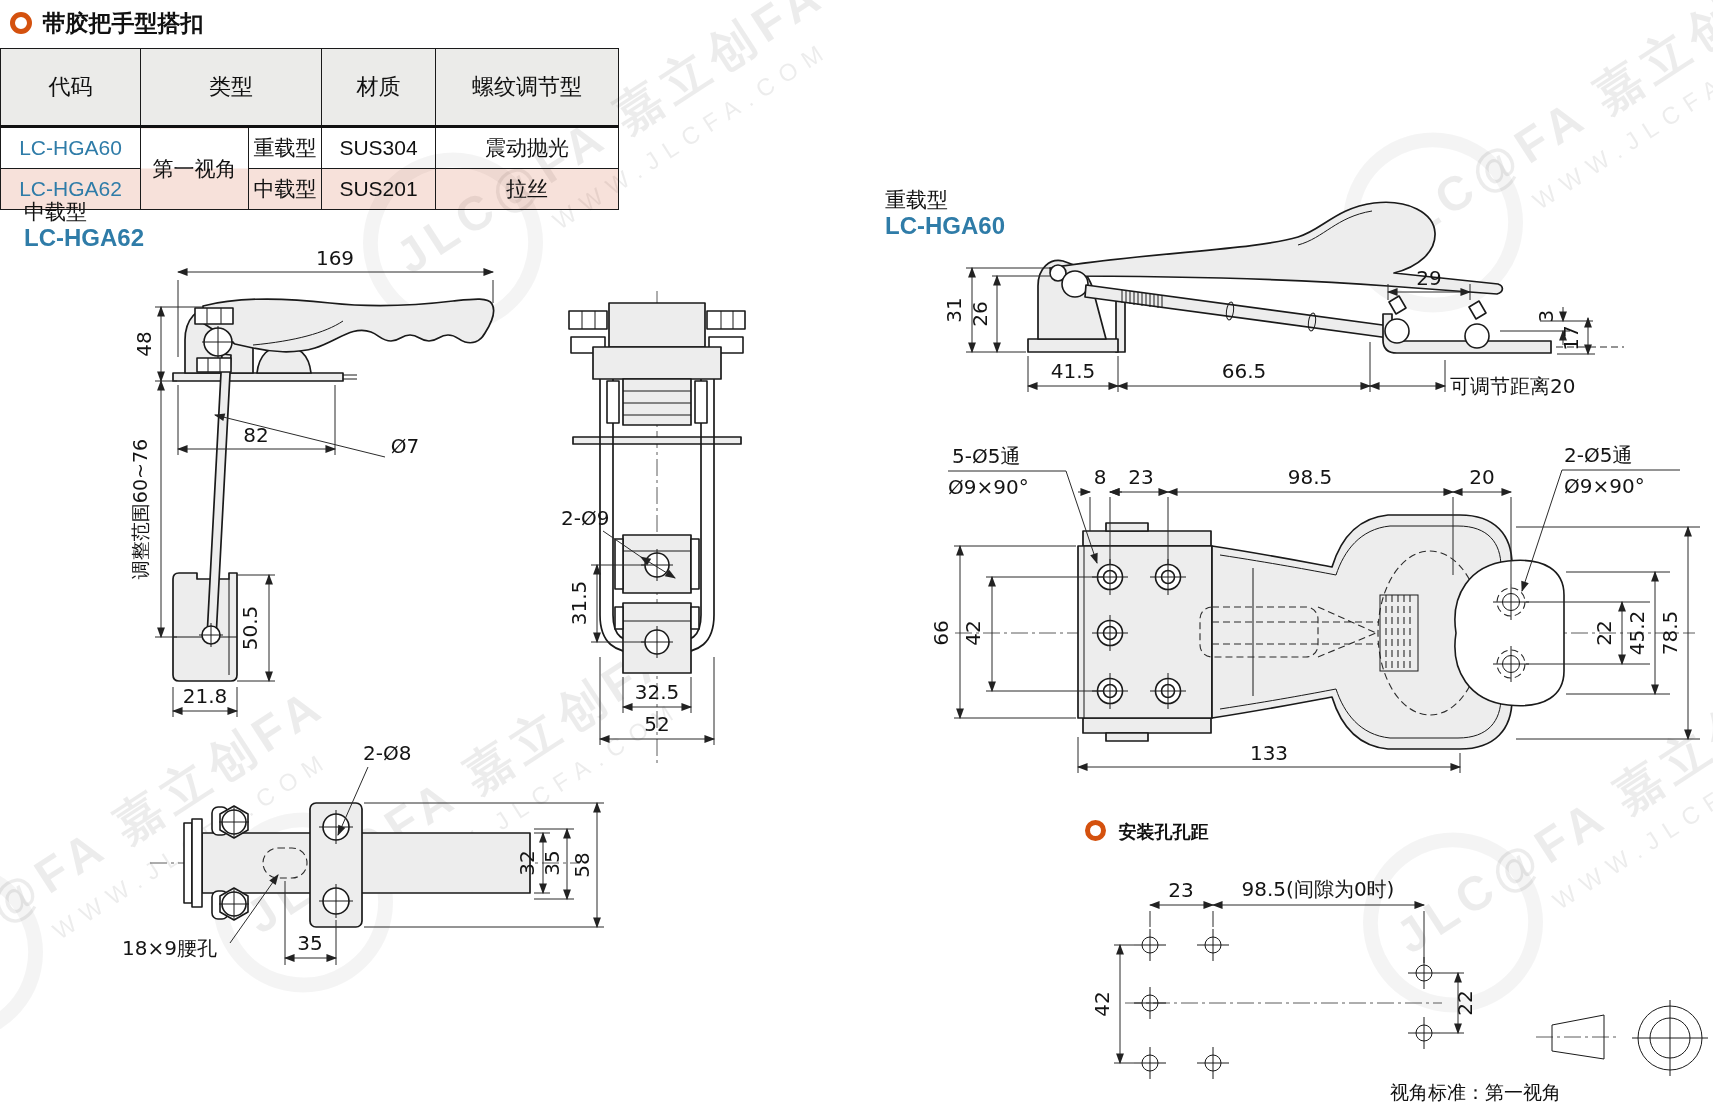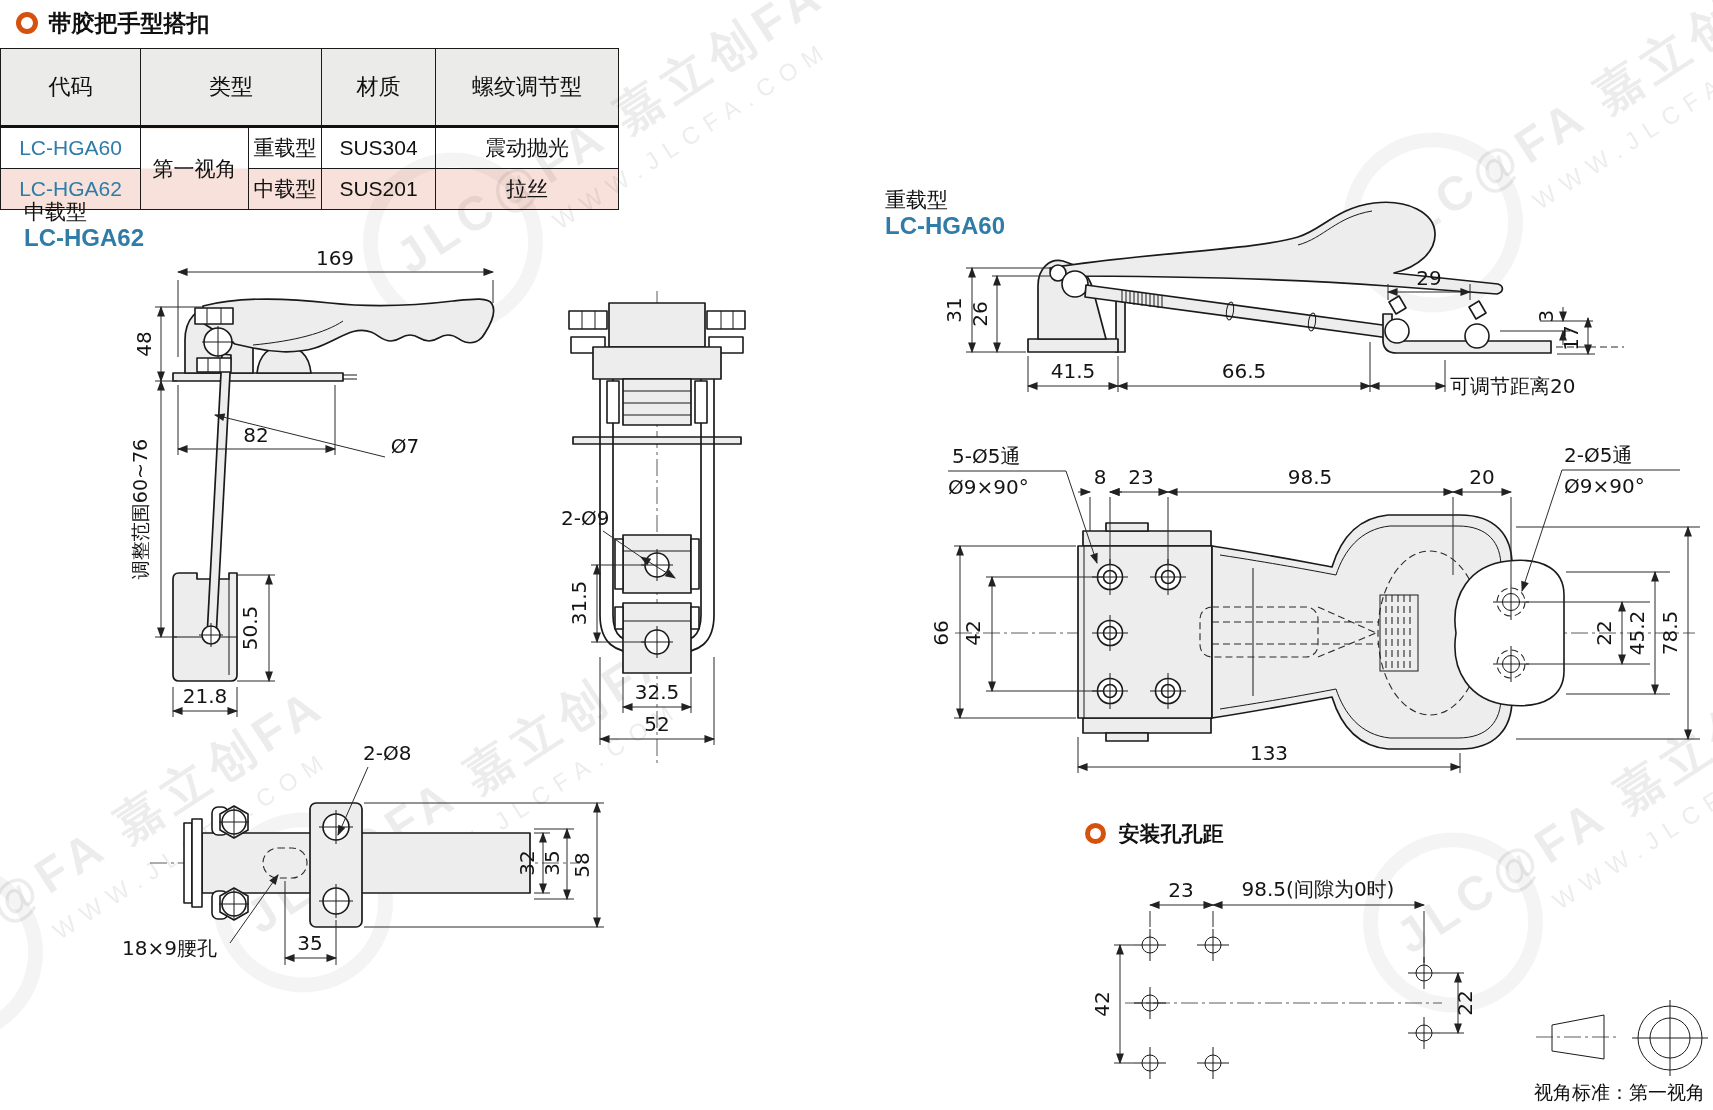--- a/index.html
+++ b/index.html
@@ -11,21 +11,21 @@
       pointer-events:none;white-space:nowrap;z-index:0;}
   .wm-line1{font-size:48px;font-weight:bold;letter-spacing:7px;}
   .wm-line2{font-size:24px;letter-spacing:9px;margin:6px 0 0 150px;}
   .wm-ring{position:absolute;left:-36px;top:-46px;width:150px;height:150px;
            border:15px solid rgba(0,0,0,0.045);border-radius:50%;}
   
   .ring{display:inline-block;width:12px;height:12px;border:5px solid #d4510e;border-radius:50%;}
   .page-title{font-size:23px;font-weight:bold;}
   .sub-label{font-size:21px;}
   .code-label{font-size:24px;font-weight:bold;color:#2f7ca8;}
-  .sec-title{font-size:21px;font-weight:bold;}
+  .sec-title{font-size:18px;font-weight:bold;}
   
   table.spec{border-collapse:collapse;table-layout:fixed;}
   table.spec td,table.spec th{border:1.5px solid #1a1a1a;text-align:center;vertical-align:middle;
       font-weight:normal;font-size:21px;padding:0;overflow:hidden;}
   table.spec thead th{background:rgba(62,55,40,0.10);font-size:22px;height:76px;
       border-bottom:3px solid #111;}
   table.spec tbody td{height:40px;}
   .pinkrow td{background:rgba(208,88,48,0.18);}
   td.codecell{color:#2f7ca8;font-weight:bold;font-size:22px;background:#fff;}
   .pinkrow td.codecell{background:rgba(208,88,48,0.18);}
@@ -35,21 +35,21 @@
   svg text{font-family:"DejaVu Sans","Liberation Sans",sans-serif;font-size:19px;fill:#141414;}
   .p{fill:#ededed;stroke:#1a1a1a;stroke-width:1.7;stroke-linejoin:round;}
   .pw{fill:#ffffff;stroke:#1a1a1a;stroke-width:1.6;stroke-linejoin:round;}
   .ln{fill:none;stroke:#1a1a1a;stroke-width:1.7;stroke-linecap:round;}
   .thin{fill:none;stroke:#1a1a1a;stroke-width:1;}
   .dim,.ext{fill:none;stroke:#2b2b2b;stroke-width:1;}
   .cl{fill:none;stroke:#4a4a4a;stroke-width:0.9;stroke-dasharray:17 4 3 4;}
   .dash{fill:none;stroke:#2b2b2b;stroke-width:1.1;stroke-dasharray:7 4;}
   .dt{text-anchor:middle;font-size:20px;}
   .dts{text-anchor:start;font-size:20px;}
-  .caption{font-size:19px;text-align:right;}
+  .caption{font-size:19px;}
 </style>
 </head>
 <body>
 
 <div class="wm" style="left:620px;top:140px">
   <div class="wm-ring"></div>
   <div class="wm-line1">JLC@FA 嘉立创FA</div>
   <div class="wm-line2">WWW.JLCFA.COM</div>
 </div>
 <div class="wm" style="left:1600px;top:120px">
@@ -66,21 +66,21 @@
   <div class="wm-ring"></div>
   <div class="wm-line1">JLC@FA 嘉立创FA</div>
   <div class="wm-line2">WWW.JLCFA.COM</div>
 </div>
 <div class="wm" style="left:1620px;top:820px">
   <div class="wm-ring"></div>
   <div class="wm-line1">JLC@FA 嘉立创FA</div>
   <div class="wm-line2">WWW.JLCFA.COM</div>
 </div>
 
-<div class="abs" style="left:16px;top:8px">
+<div class="abs" style="left:10px;top:8px">
   <span class="ring"></span>
   <span class="page-title" style="vertical-align:3px;margin-left:6px">带胶把手型搭扣</span>
 </div>
 
 <table class="spec abs" style="left:0;top:48px;width:618px">
   <colgroup>
       <col style="width:140px">
       <col style="width:108px">
       <col style="width:73px">
             <col style="width:114px">

